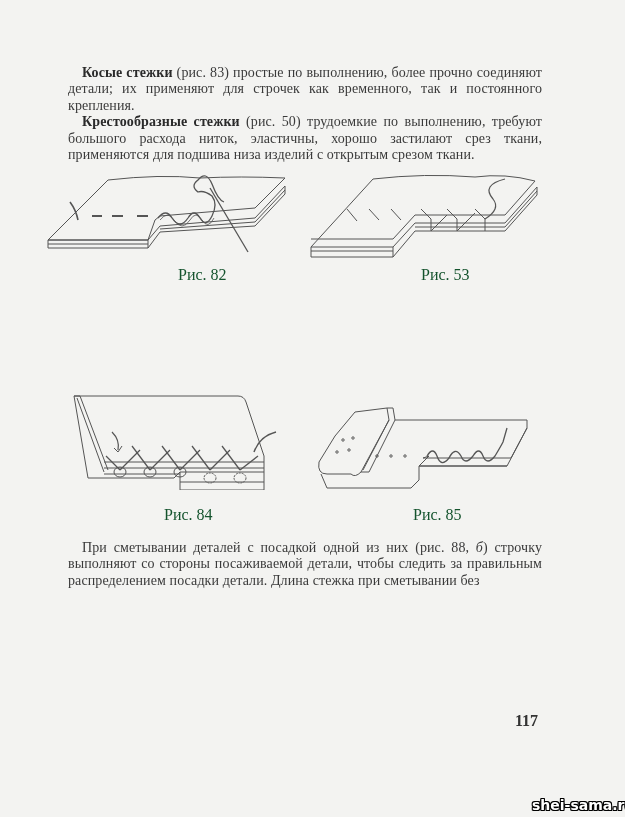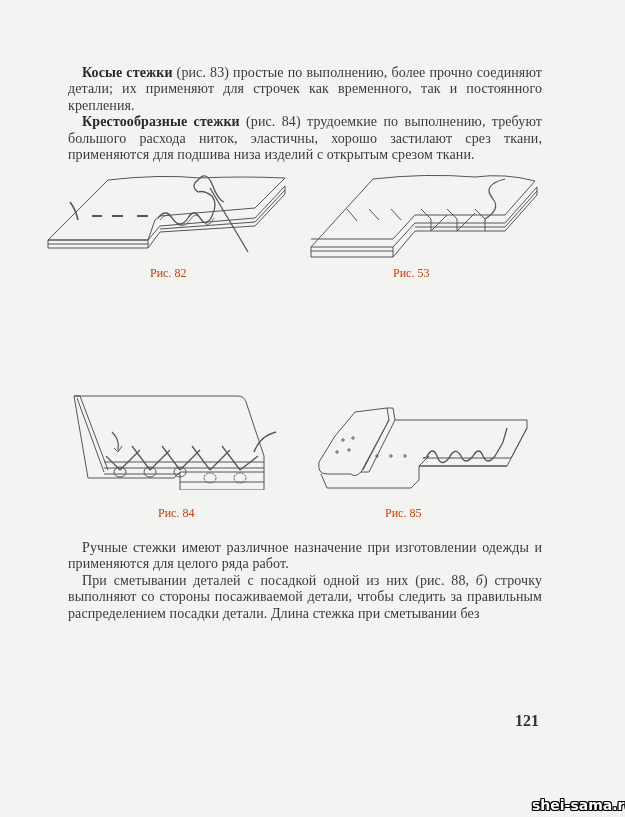--- a/index.html
+++ b/index.html
@@ -15,22 +15,23 @@
     position: absolute; left: 68px; width: 474px;
     font-size: 14px; line-height: 16.4px; text-align: justify;
     letter-spacing: 0.1px;
   }
   .text-block p { margin: 0; text-indent: 0; }
   b { font-weight: bold; color: #2a2a2a; }
   i { font-style: italic; }
   .para { margin: 0 0 4px 0; }
   .figure { position: absolute; }
   .caption {
-    position: absolute; font-size: 12px; color: #c2410c;
+    position: absolute; font-size: 16px; color: #14532d;
     font-family: "Liberation Serif", serif;
+    margin-left: 28px;
   }
   .page-number {
     position: absolute; left: 515px; top: 712px;
     font-size: 16px; font-weight: bold; color: #333;
   }
   .watermark {
     position: absolute; left: 532px; top: 797px;
     font-family: "DejaVu Sans", sans-serif; font-weight: bold;
     font-size: 14px; color: #fff;
     text-shadow: -1px -1px 0 #000, 1px -1px 0 #000, -1px 1px 0 #000, 1px 1px 0 #000, 0 1px 0 #000, 1px 0 0 #000, 0 -1px 0 #000, -1px 0 0 #000;
@@ -41,21 +42,21 @@
 </head>
 <body>
 
 <div class="page">
 
   <div class="text-block" style="top:65px;">
     <p class="para" style="text-indent:14px;">
       <b>Косые стежки</b><span> (рис. 83) простые по выполнению, более прочно соединяют детали; их применяют для строчек как временного, так и постоянного крепления.</span>
     </p>
     <p class="para" style="text-indent:14px;">
-      <b>Крестообразные стежки</b><span> (рис. 84) трудоемкие по выполнению, требуют большого расхода ниток, эластичны, хорошо застилают срез ткани, применяются для подшива низа изделий с открытым срезом ткани.</span>
+      <b>Крестообразные стежки</b><span> (рис. 50) трудоемкие по выполнению, требуют большого расхода ниток, эластичны, хорошо застилают срез ткани, применяются для подшива низа изделий с открытым срезом ткани.</span>
     </p>
   </div>
 
   <div class="figure" style="left:40px; top:160px; width:270px; height:100px;">
     <svg width="270" height="100" viewBox="0 0 270 100">
       <g fill="none" stroke="#555" stroke-width="1">
 
         <path d="M8 80 L68 20 Q120 14 160 18 Q200 16 245 18 L215 48 L120 56 L115 60 L108 80 Z"></path>
 
         <path d="M8 80 L108 80 L108 88 L8 88 Z"></path>
@@ -140,21 +141,21 @@
         <ellipse cx="112" cy="82" rx="6" ry="5"></ellipse>
         <ellipse cx="142" cy="88" rx="6" ry="5" stroke-dasharray="2 1"></ellipse>
         <ellipse cx="172" cy="88" rx="6" ry="5" stroke-dasharray="2 1"></ellipse>
 
         <path d="M44 42 Q52 50 50 60" stroke-width="1.2"></path>
         <path d="M46 58 L50 62 L54 56" stroke-width="1"></path>
         <path d="M186 62 Q192 46 208 42" stroke-width="1.5"></path>
       </g>
     </svg>
   </div>
-  <div class="caption" style="left:158px; top:506px;text-align:right;">Рис. 84</div>
+  <div class="caption" style="left:136px; top:506px;text-align:right;">Рис. 84</div>
 
   <div class="figure" style="left:315px; top:400px; width:220px; height:95px;">
     <svg width="220" height="95" viewBox="0 0 220 95">
       <g fill="none" stroke="#555" stroke-width="1">
 
         <path d="M40 12 L72 8 L74 20 L46 72 Q40 78 36 74 L12 74 Q2 74 4 62 L20 36 Z"></path>
         <path d="M72 8 L78 8 L80 20 L54 72 L46 72"></path>
         <line x1="74" y1="20" x2="48" y2="70"></line>
 
         <circle cx="28" cy="40" r="1.2"></circle>
@@ -173,23 +174,20 @@
           <circle cx="76" cy="56" r="1.2"></circle>
           <circle cx="90" cy="56" r="1.2"></circle>
 
         <path d="M112 56 Q118 46 122 56 Q126 68 134 58 Q140 46 146 56 Q150 66 158 56 Q164 46 168 56 Q172 66 180 56 Q186 46 188 42 L192 28" stroke-width="1.3"></path>
       </g>
     </svg>
   </div>
   <div class="caption" style="left:385px; top:506px;">Рис. 85</div>
 
   <div class="text-block" style="top:540px;">
-    <p class="para" style="text-indent:14px;">
-      <span>Ручные стежки имеют различное назначение при изготовлении одежды и применяются для целого ряда работ.</span>
-    </p>
     <p class="para" style="text-indent:14px;font-family:Liberation Serif, serif;">
       <span>При сметывании деталей с посадкой одной из них (рис. 88, </span><i>б</i><span>) строчку выполняют со стороны посаживаемой детали, чтобы следить за правильным распределением посадки детали. Длина стежка при сметывании без</span>
     </p>
   </div>
 
-  <div class="page-number">121</div>
+  <div class="page-number">117</div>
   <div class="watermark">shei-sama.ru</div>
 </div>
 
 </body></html>

